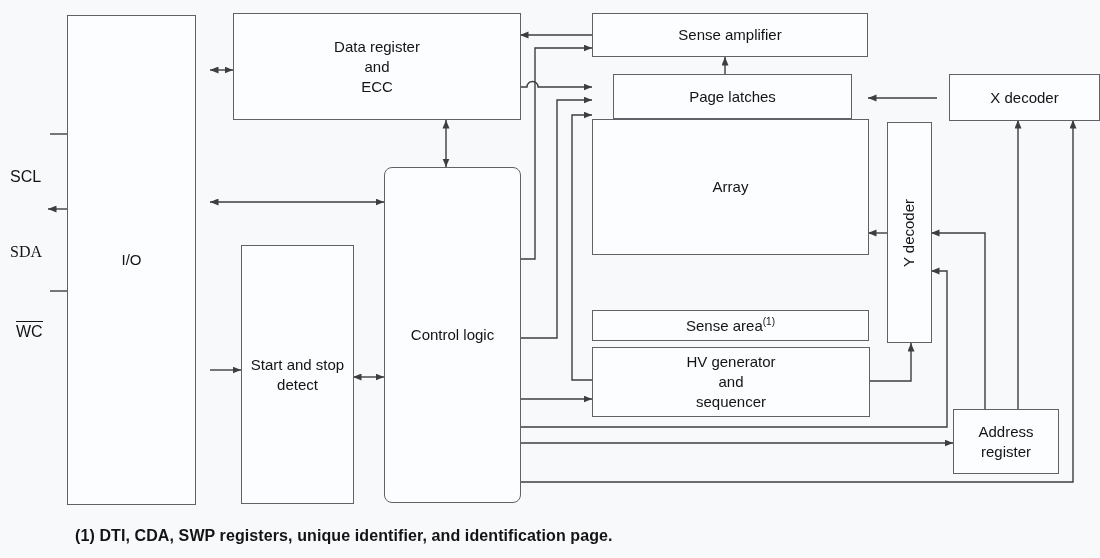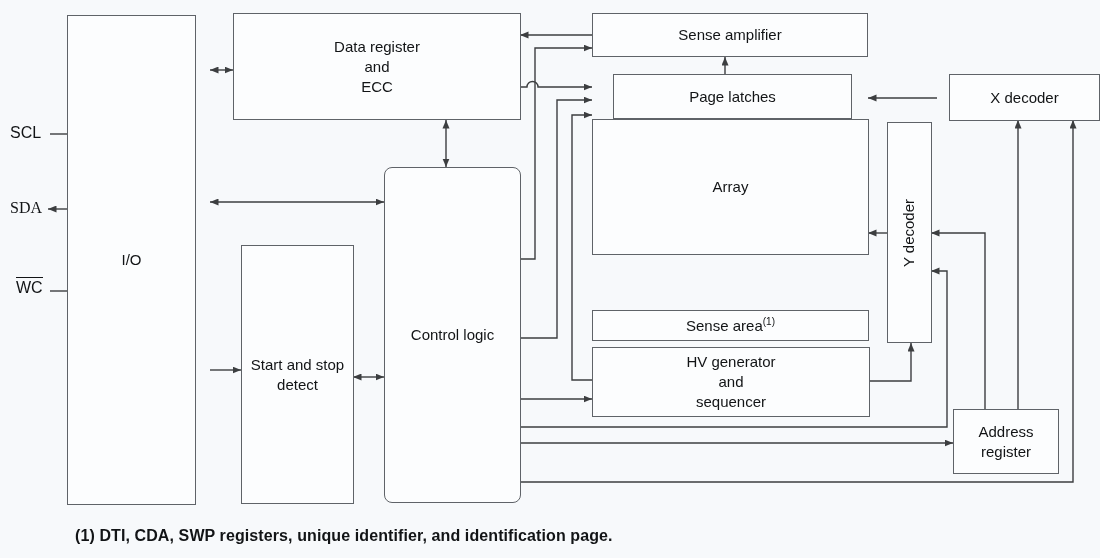--- a/index.html
+++ b/index.html
@@ -14,21 +14,21 @@
     overflow:hidden;
   }
   .block{
     position:absolute;box-sizing:border-box;background:var(--box_fill);
     border:1.6px solid var(--border);
     display:flex;flex-direction:column;align-items:center;justify-content:center;
     text-align:center;font-size:15px;line-height:20px;z-index:2;
   }
   .vlabel{transform:rotate(-90deg);white-space:nowrap;}
   .pin{
-    position:absolute;font-size:16px;z-index:2;white-space:nowrap;
+    position:absolute;font-size:16px;z-index:2;white-space:nowrap;margin-top:44px;
   }
   .ov{border-top:1.6px solid var(--text);padding-top:1px;display:inline-block;line-height:17px;}
   sup{font-size:10px;line-height:0;}
   .footnote{
     position:absolute;left:75px;top:527px;font-size:16px;font-weight:bold;z-index:2;
     white-space:nowrap;letter-spacing:0.1px;
   }
   svg#wires{position:absolute;left:0;top:0;z-index:1;}
   svg#wires path{fill:none;stroke:var(--line);stroke-width:1.4px;}
   svg#wires marker path{fill:var(--line);stroke:none;}

